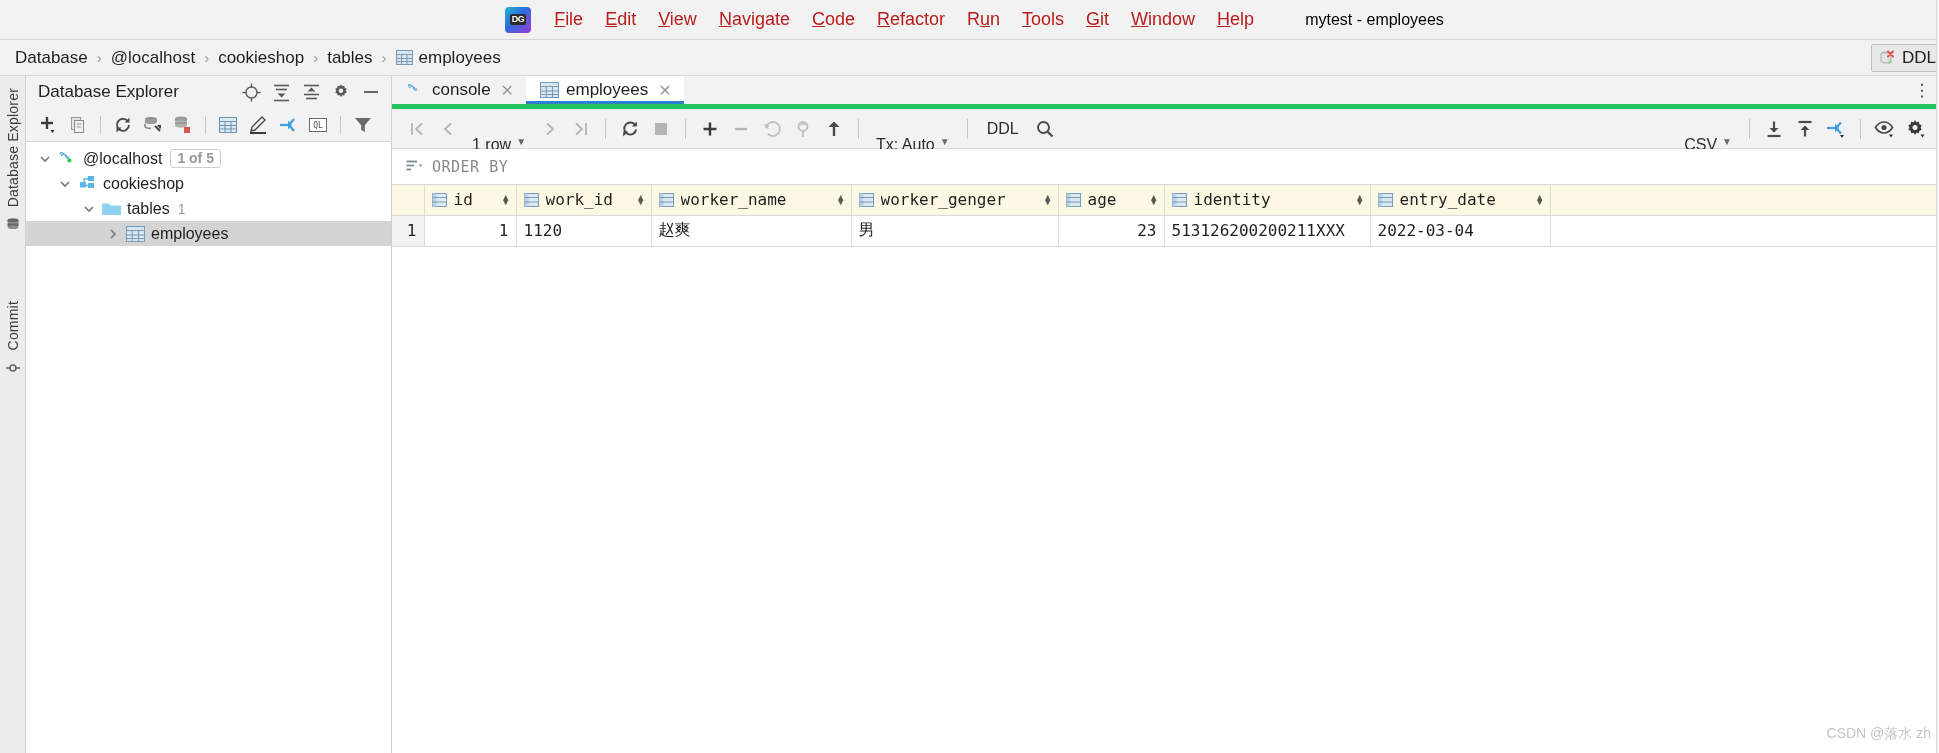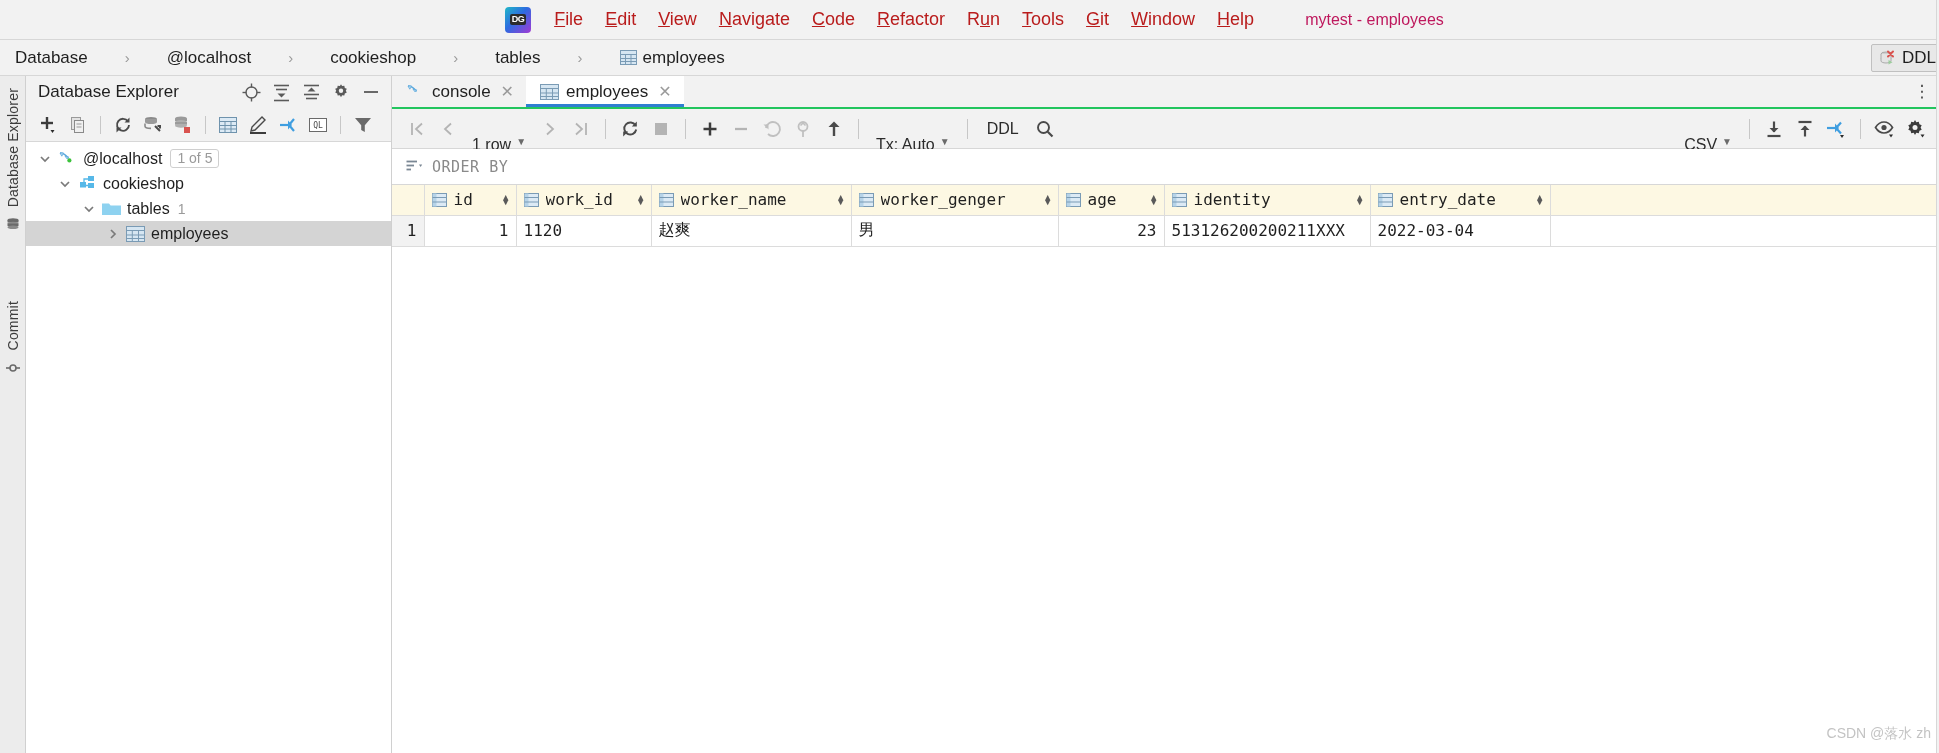--- a/index.html
+++ b/index.html
@@ -43,34 +43,33 @@
     padding: 1px 2px; line-height: 1;
   }
   .menu-item {
     font-size: 18px; color: #b91c1c;
     padding: 2px 11px;
     cursor: default;
     white-space: nowrap;
   }
   .menu-item .mn { text-decoration: underline; }
   .window-title {
-    font-size: 16px; color: #be185d;
+    font-size: 16px; color: #000000;
     margin-left: 40px;
     white-space: nowrap;
   }
 
   
   .navbar {
     height: 36px; min-height: 36px;
     background: #f2f2f2;
     border-bottom: 1px solid #d7d7d7;
     display: flex; align-items: center;
     padding-left: 12px;
     position: relative;
-    gap: 28px;
   }
   .crumb {
     font-size: 17px; color: #1f1f1f;
     display: flex; align-items: center; gap: 6px;
     padding: 0 3px;
     white-space: nowrap;
   }
   .crumb-sep {
     color: #9a9a9a; font-size: 15px;
     padding: 0 6px;
@@ -160,29 +159,29 @@
   }
   .node-icon {
     width: 22px; flex: none;
     display: flex; align-items: center; justify-content: center;
     margin-right: 5px;
   }
   .node-badge { color: #9a9a9a; font-size: 14px; margin-left: 8px; }
   .node-chip {
     color: #9a9a9a; font-size: 14px; margin-left: 8px;
     border: 1px solid #cfcfcf; border-radius: 3px;
-    padding: 0px 6px; line-height: 17px;
+    padding: 0px 6px; line-height: 17px; font-weight: bold;
   }
 
   
   .editor { flex: 1; display: flex; flex-direction: column; min-width: 0; background: #fff; }
   .tabbar {
     height: 33px; min-height: 33px;
     background: #f2f2f2;
-    border-bottom: 2px solid #22c55e;
+    border-bottom: 5px solid #22c55e;
     display: flex; align-items: stretch;
     position: relative;
   }
   .tab {
     display: flex; align-items: center; gap: 7px;
     padding: 0 12px 0 14px;
     font-size: 17px; color: #1f1f1f;
     position: relative;
     white-space: nowrap;
   }

